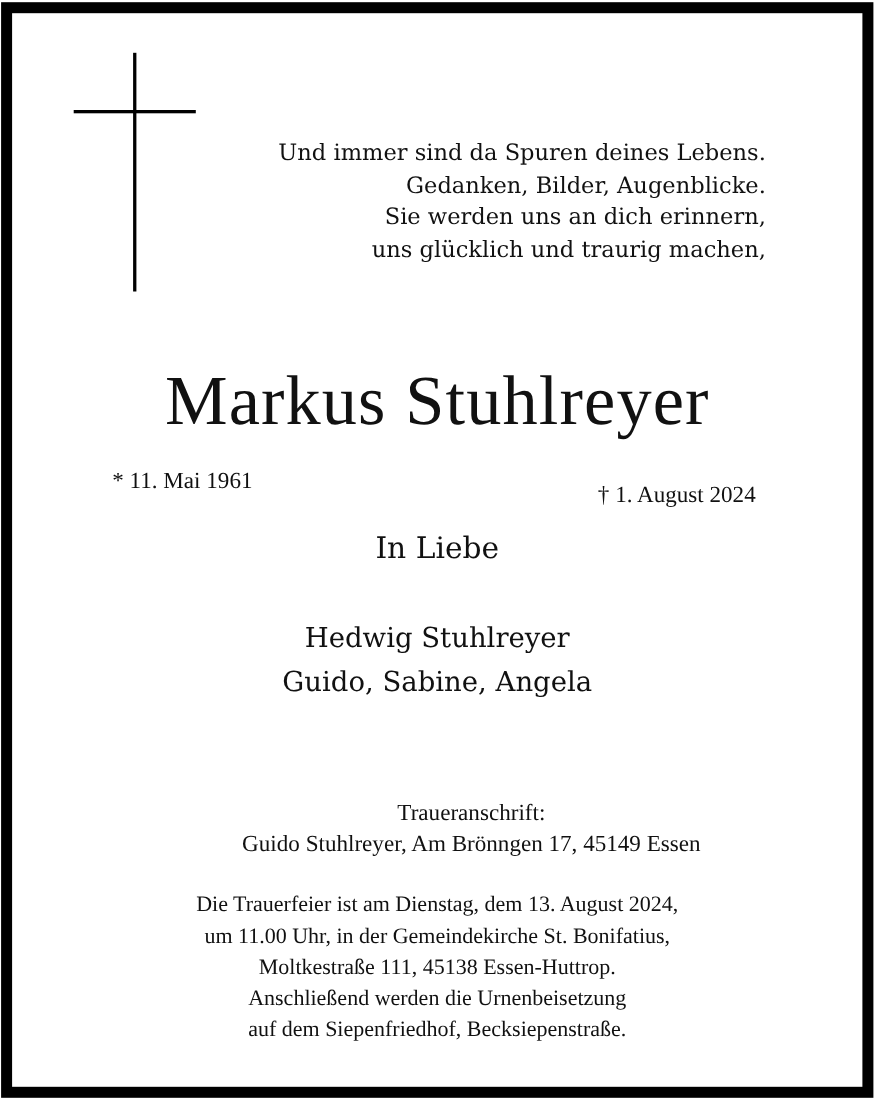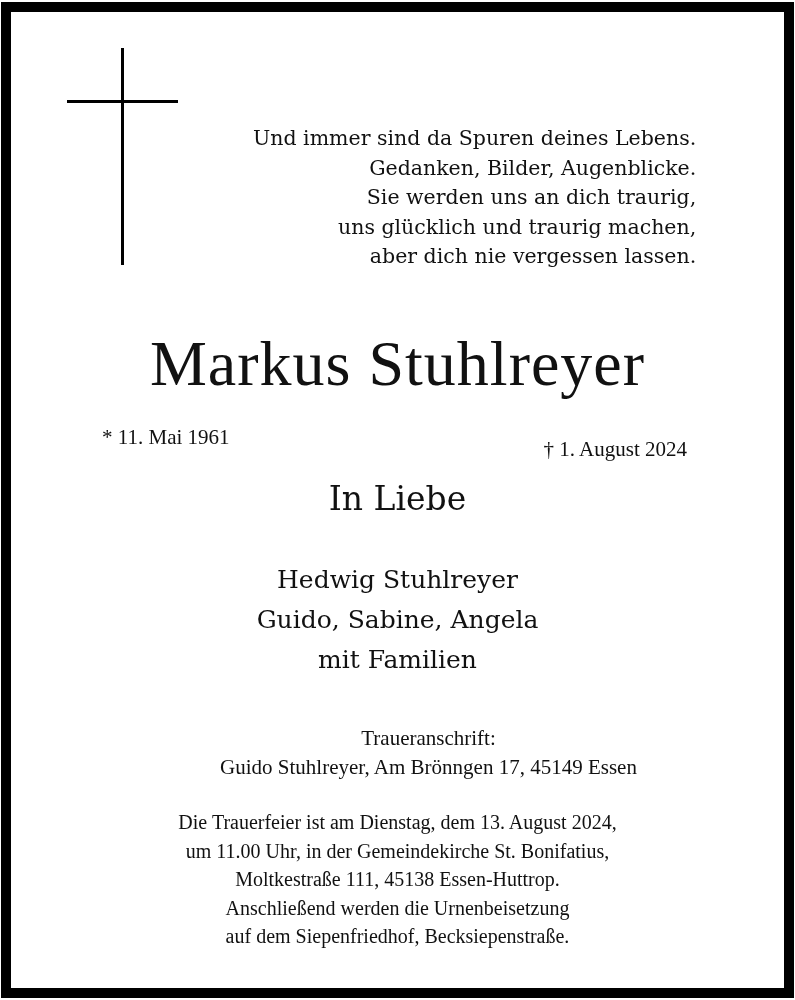--- a/index.html
+++ b/index.html
@@ -6,52 +6,50 @@
   body { width:795px; height:1000px; position:relative; overflow:hidden; font-family:"DejaVu Serif","Liberation Serif",serif; color:#111; }
   .frame { position:absolute; left:1px; top:2px; width:773px; height:976px; border:10px solid #000; background:#fff; }
   .cross-v { position:absolute; left:121px; top:48px; width:3px; height:217px; background:#000; }
   .cross-h { position:absolute; left:67px; top:100px; width:111px; height:3px; background:#000; }
   .poem { position:absolute; left:253px; top:124px; font-size:20.5px; line-height:29.5px;text-align:right; }
   .poem div { white-space:nowrap; }
   .name { position:absolute; left:0; width:795px; top:324px; text-align:center; font-family:"Liberation Serif",serif; font-size:64px; line-height:80px; letter-spacing:1px; }
   .born { position:absolute; left:102px; top:425px; font-size:21px; font-family:"Liberation Serif",serif; }
   .died { position:absolute; right:108px; top:425px; font-size:21px; font-family:"Liberation Serif",serif;margin-top:12px; }
   .center { position:absolute; left:0; width:795px; text-align:center; }
-  .liebe { top:481px; font-size:33px; line-height:36px; }
+  .liebe { top:481px; font-size:27px; line-height:36px; }
   .family { top:560px; font-size:25px; line-height:40px; }
   .address { top:724px; font-size:21px; line-height:29px; font-family:"Liberation Serif",serif;padding-left:31px; }
   .ceremony { top:808px; font-size:20px; line-height:28.5px; font-family:"Liberation Serif",serif; }
 </style>
 </head>
 <body>
 
 <div class="frame"></div>
 <div>
   <div class="cross-v"></div>
   <div class="cross-h"></div>
 </div>
 
 <div class="poem">
   <div>Und immer sind da Spuren deines Lebens.</div>
   <div>Gedanken, Bilder, Augenblicke.</div>
-  <div>Sie werden uns an dich traurig,</div>
+  <div>Sie werden uns an dich erinnern,</div>
   <div>uns glücklich und traurig machen,</div>
-  <div>aber dich nie vergessen lassen.</div>
 </div>
 
 <div class="name">Markus Stuhlreyer</div>
 <div class="born">* 11. Mai 1961</div>
 <div class="died">† 1. August 2024</div>
 
 <div class="center liebe">In Liebe</div>
 
 <div class="center family">
   <div>Hedwig Stuhlreyer</div>
   <div>Guido, Sabine, Angela</div>
-  <div>mit Familien</div>
 </div>
 
 <div class="center address">
   <div>Traueranschrift:</div>
   <div>Guido Stuhlreyer, Am Brönngen 17, 45149 Essen</div>
 </div>
 
 <div class="center ceremony">
   <div>Die Trauerfeier ist am Dienstag, dem 13. August 2024,</div>
   <div>um 11.00 Uhr, in der Gemeindekirche St. Bonifatius,</div>

